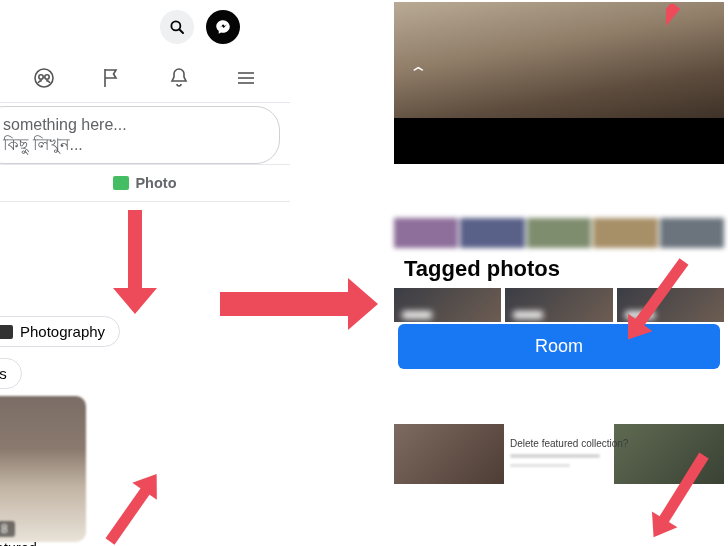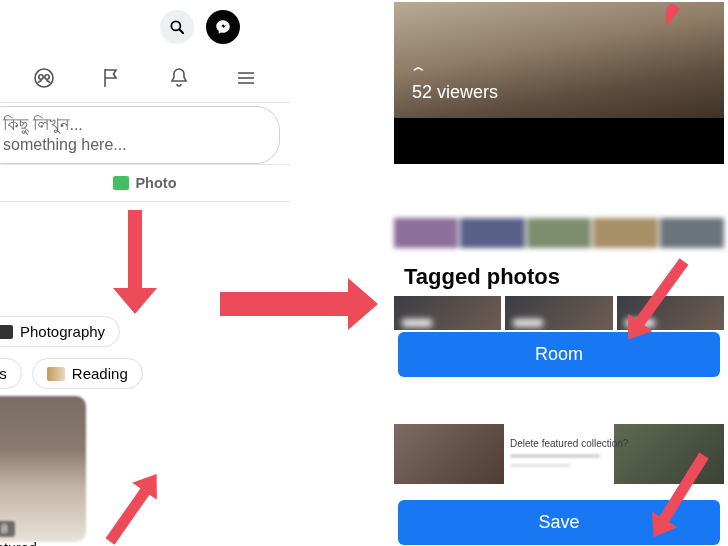--- a/index.html
+++ b/index.html
@@ -36,21 +36,21 @@
   
   .viewer-box { position: absolute; right: 4px; top: 2px; width: 330px; height: 162px; background: #000; overflow: hidden; }
   .viewer-grad { position: absolute; top: 0; left: 0; width: 100%; height: 116px; background: linear-gradient(170deg,#b9aa96 0%, #8f7d68 40%, #5e4d3e 72%, #3e3127 100%); }
   .viewer-caret { position:absolute; left:18px; top:62px; color:#fff; font-size:15px; transform: scaleX(1.6); }
   .viewer-text { position: absolute; left: 18px; top: 80px; color: #fff; font-size: 18px; }
 
   .tagged-block { position: absolute; right: 4px; top: 218px; width: 330px; }
   .thumb-strip { height: 30px; display:flex; gap:2px; filter: blur(2.5px);}
   .thumb-strip span{flex:1;}
   .thumb-strip .t1{background:#8e6e9a;} .thumb-strip .t2{background:#5a6189;} .thumb-strip .t3{background:#7f8d6f;} .thumb-strip .t4{background:#a78f68;} .thumb-strip .t5{background:#6b747d;}
-  .tagged-title { font-size: 22px; font-weight: 700; color: #050505; padding: 16px 6px 6px 10px; }
+  .tagged-title { font-size: 22px; font-weight: 700; color: #050505; padding: 8px 6px 6px 10px; }
   .photo-row { display:flex; gap:4px; height: 34px; overflow:hidden;}
   .photo-row div{flex:1; background:linear-gradient(135deg,#3b3d45,#6d5d52); position:relative;}
   .photo-row div::after{content:""; position:absolute; left:8px; bottom:3px; width:30px; height:8px; background:rgba(255,255,255,0.9); border-radius:2px; filter: blur(3px);}
   .blue-btn { background:#1877f2; color:#fff; font-size:18px; font-weight:500; text-align:center; padding:12px 0; border-radius:6px; margin: 2px 4px; }
 
   .save-block { position: absolute; right: 4px; top: 424px; width: 330px; }
   .del-strip { height: 60px; display:flex; gap:0; position:relative;justify-content:flex-end;}
   .del-strip > span{flex:1;}
   .del-strip .d1{background:linear-gradient(135deg,#7d6a60,#4e3d35);}
   .del-strip .d2{background:#fff; position:relative;}
@@ -126,62 +126,57 @@
     <div class="nav-item">
       <svg viewBox="0 0 24 24">
           <line x1="4" y1="7" x2="20" y2="7"></line>
           <line x1="4" y1="12" x2="20" y2="12"></line>
           <line x1="4" y1="17" x2="20" y2="17"></line>
         </svg>
     </div>
   </div>
 
   <div class="composer">
+    <div>something here...</div>
     <div>কিছু লিখুন...</div>
-    <div>something here...</div>
   </div>
 
   <div class="post-actions">
     <div class="post-action">
       <span class="ic-green"></span>
       <span>Photo</span>
     </div>
   </div>
 
   <div class="hobby-row a">
     <div class="hobby">
       <span class="hic" style="background:#333"></span>
       <span>Photography</span>
     </div>
   </div>
   <div class="hobby-row b">
     <div class="hobby" style="padding-left:10px">
       <span>es</span>
     </div>
-    <div class="hobby">
-      <span class="hic" style="background:linear-gradient(90deg,#c79a5b,#e9d7bf)"></span>
-      <span>Reading</span>
-    </div>
   </div>
 
   <div class="featured-thumb">
     <div class="cnt">8</div>
   </div>
   <div class="cutlabel">atured</div>
 
   <div class="arrow down"></div>
   <div class="ptr-featured"></div>
 </div>
 
 <div class="arrow right"></div>
 
 <div class="viewer-box">
   <div class="viewer-grad"></div>
   <div class="viewer-caret">⌃</div>
-  <div class="viewer-text">52 viewers</div>
   <div class="vcorner2">
       <div></div>
     </div>
 </div>
 
 <div class="tagged-block">
   <div class="thumb-strip">
     <span class="t1"></span>
       <span class="t2"></span>
       <span class="t3"></span>
@@ -200,15 +195,14 @@
 
 <div class="save-block">
   <div class="del-strip">
     <span class="d1"></span>
     <span class="d2"></span>
     <span class="d3"></span>
     <div class="del-label">Delete featured collection?</div>
     <div class="del-underline"></div>
     <div class="del-underline2"></div>
   </div>
-  <div class="blue-btn">Save</div>
 </div>
 <div class="ptr-save"></div>
 
 </body></html>

